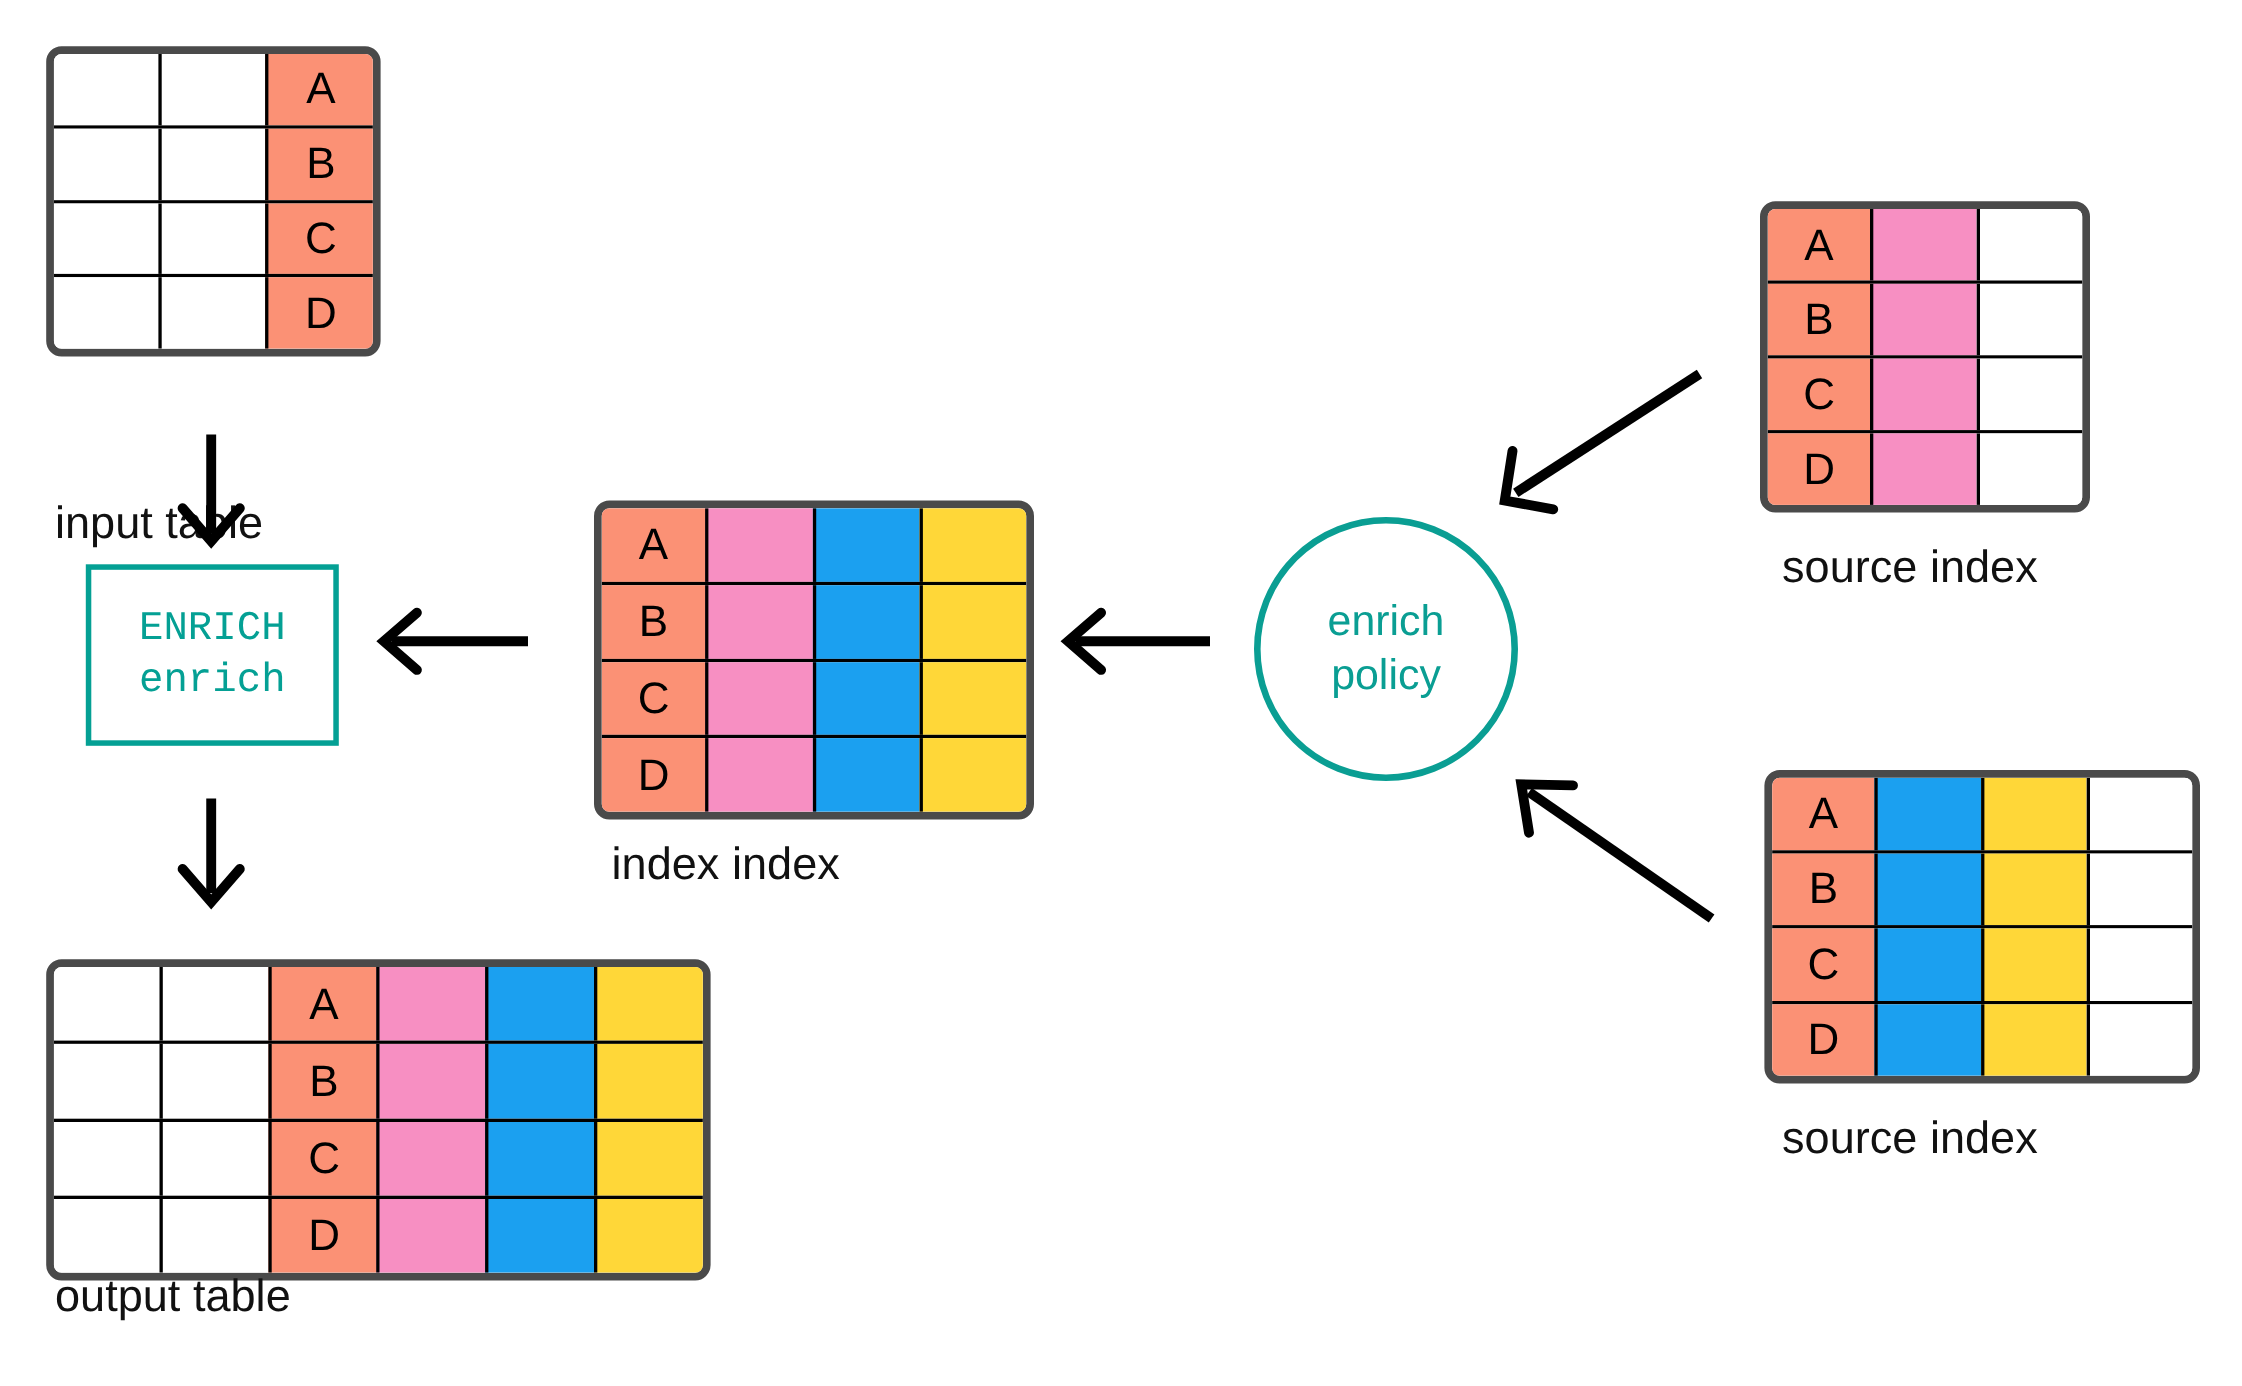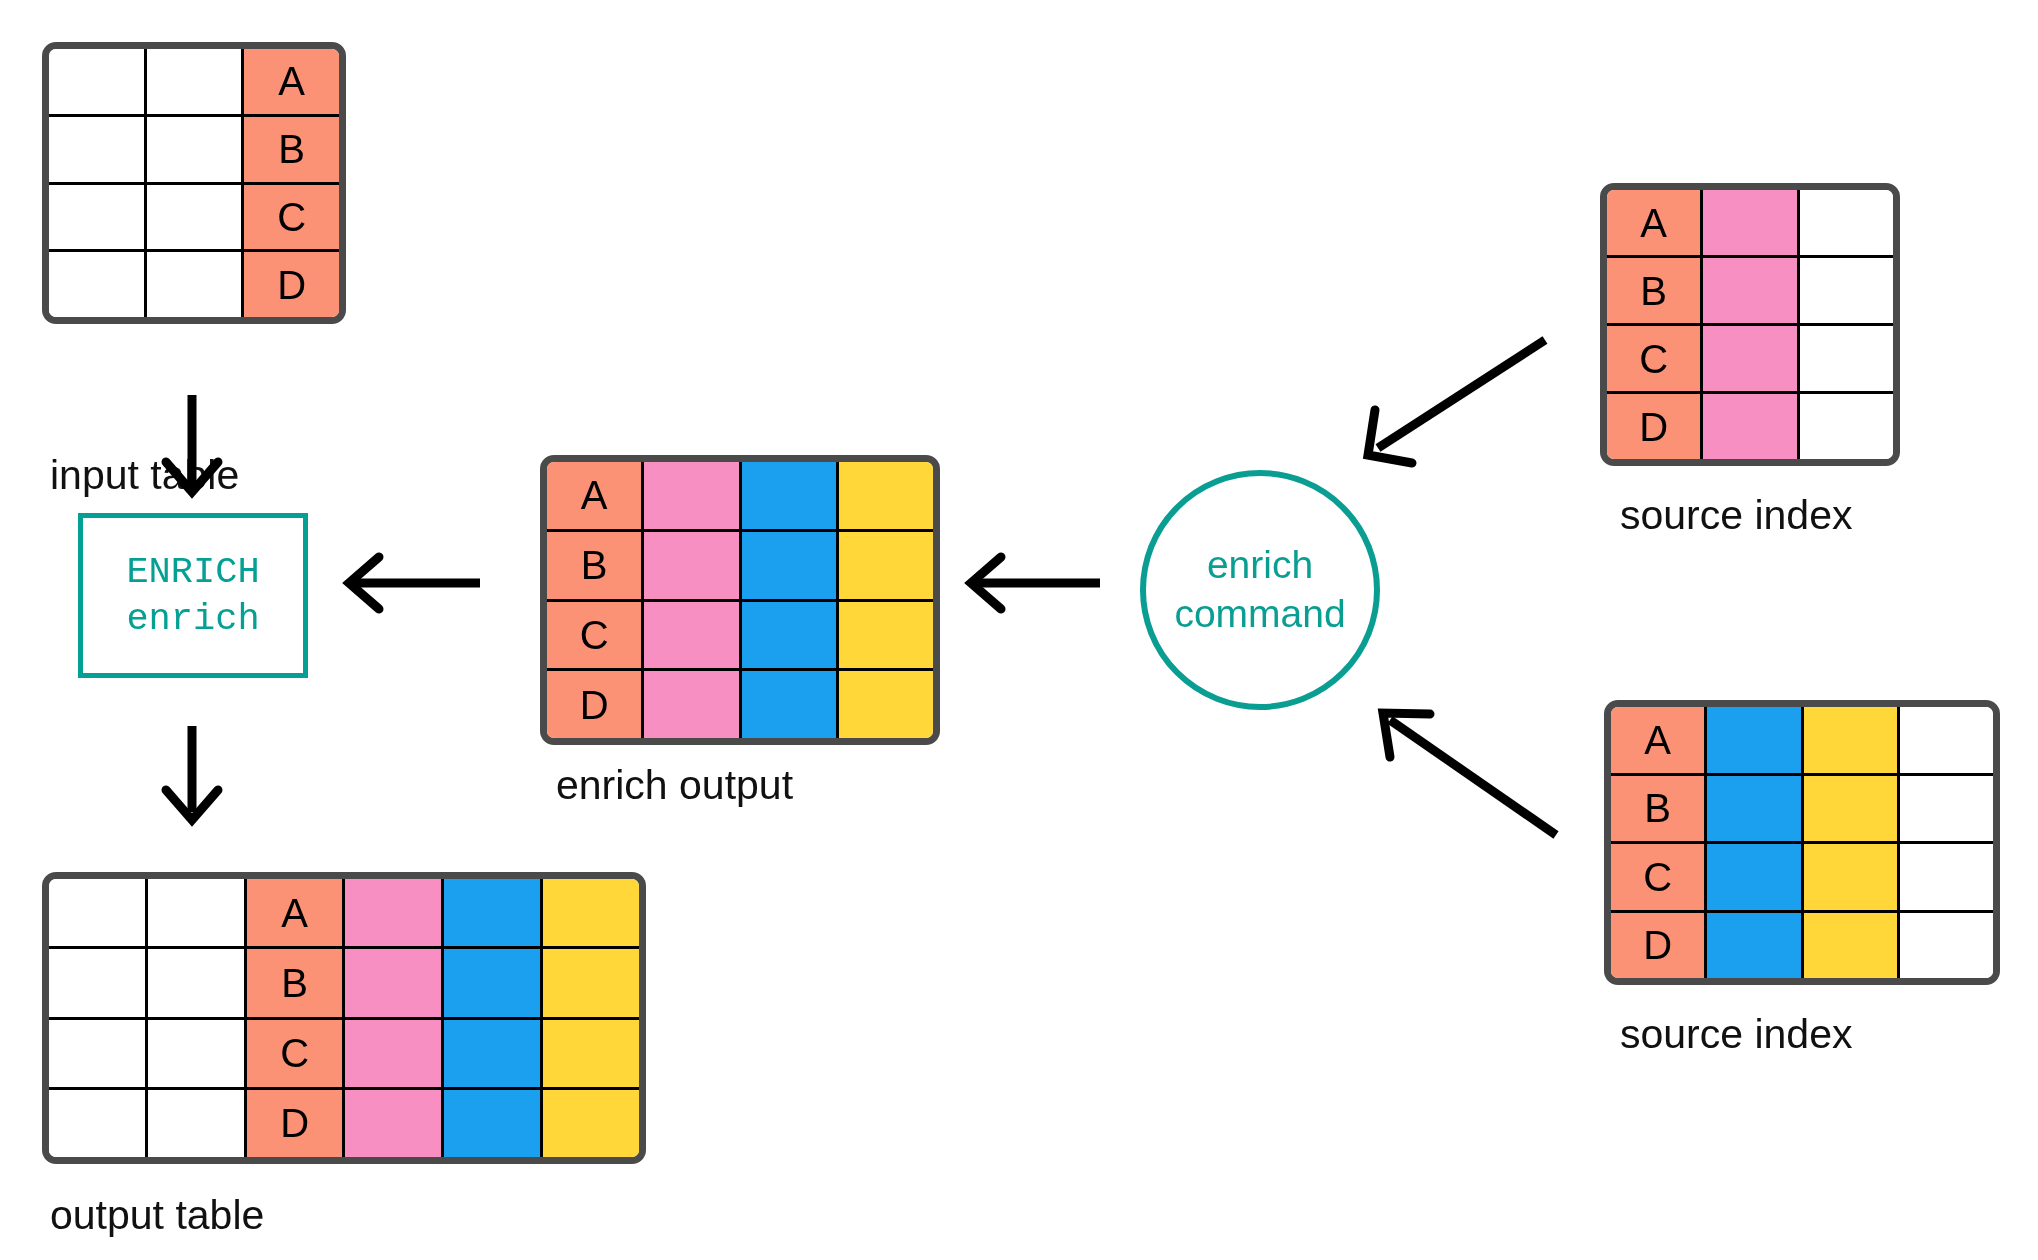--- a/index.html
+++ b/index.html
@@ -163,25 +163,25 @@
         <div class="cell c-blue"></div>
         <div class="cell c-yellow"></div>
       </div>
       <div class="tbl-row">
         <div class="cell c-salmon">D</div>
         <div class="cell c-pink"></div>
         <div class="cell c-blue"></div>
         <div class="cell c-yellow"></div>
       </div>
     </div>
-  <div class="caption" style="left:556px; top:765px;">enrich output</div>
+  <div class="caption" style="left:556px; top:765px;">index index</div>
 
   <div class="policy" style="left:1140px; top:470px; width:240px; height:240px;">
     <div class="policy-line">enrich</div>
-    <div class="policy-line">command</div>
+    <div class="policy-line">policy</div>
   </div>
 
   <div class="tbl" id="source-index-top" style="left:1600px; top:183px; width:300px; height:283px;">
       <div class="tbl-row">
         <div class="cell c-salmon">A</div>
         <div class="cell c-pink"></div>
         <div class="cell c-white"></div>
       </div>
       <div class="tbl-row">
         <div class="cell c-salmon">B</div>
@@ -256,21 +256,21 @@
       </div>
       <div class="tbl-row">
         <div class="cell c-white"></div>
         <div class="cell c-white"></div>
         <div class="cell c-salmon">D</div>
         <div class="cell c-pink"></div>
         <div class="cell c-blue"></div>
         <div class="cell c-yellow"></div>
       </div>
     </div>
-  <div class="caption" style="left:50px; top:1195px;">output table</div>
+  <div class="caption" style="left:50px; top:1158px;">output table</div>
 
   <svg class="arrow-svg" style="left:0; top:0;" width="2038" height="1260">
 
     <g stroke="#000" stroke-width="9" fill="none" stroke-linecap="butt">
       <line x1="192" y1="395" x2="192" y2="485"></line>
     </g>
     <polyline points="166,462 192,492 218,462" stroke="#000" stroke-width="9" fill="none" stroke-linecap="round" stroke-linejoin="miter"></polyline>
   </svg>
 
   <svg class="arrow-svg" style="left:0; top:0;" width="2038" height="1260">

